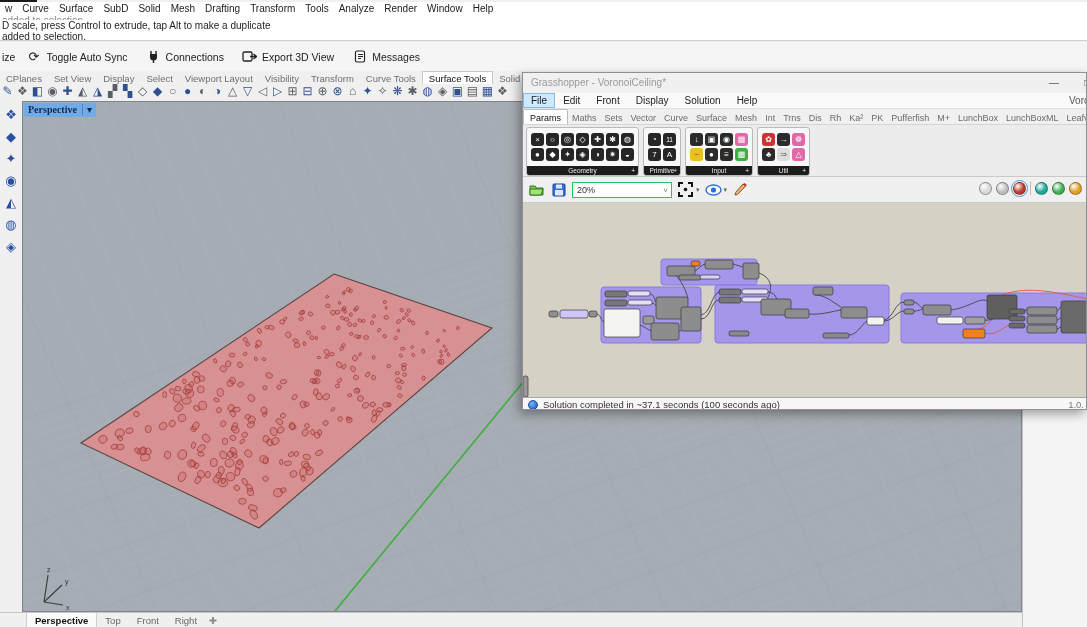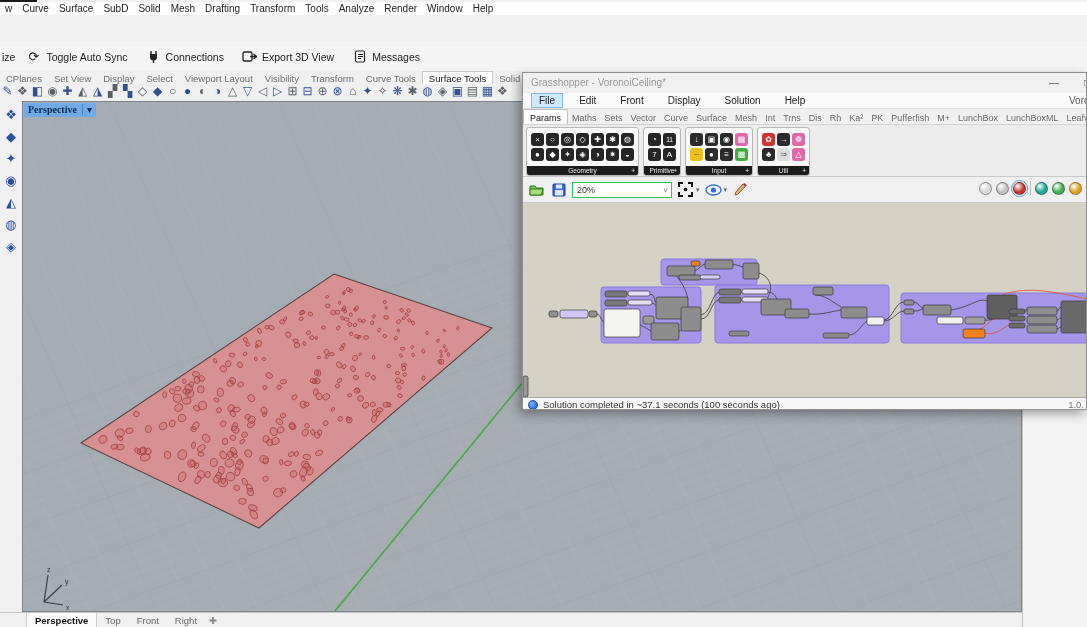--- a/index.html
+++ b/index.html
@@ -58,21 +58,21 @@
 
   
   #gh { position:absolute; left:522px; top:72px; width:565px; height:338px; background:#f0f0f0;
         border:1px solid #909090; box-shadow:-3px 4px 10px rgba(0,0,0,0.35); overflow:hidden; }
   #gh-title { position:relative; height:20px; background:#f0f0f0; }
   #gh-title .t { position:absolute; left:8px; top:4px; font-size:10px; color:#9a9a9a; }
   .win-btn { position:absolute; top:2px; width:24px; height:16px; text-align:center; line-height:15px;
              font-size:10px; color:#555; cursor:pointer; }
   #gh-menubar { position:relative; height:16px; background:#fafafa; font-size:10px; color:#222;
                 white-space:nowrap; border-bottom:1px solid #e2e2e2; }
-  #gh-menubar span.mi { display:inline-block; padding:1px 8px; line-height:13px; cursor:default;margin-left:8px; }
+  #gh-menubar span.mi { display:inline-block; padding:1px 8px; line-height:13px; cursor:default; }
   #gh-menubar span.mi.active { background:#cde8ff; border:1px solid #89b8e0; padding:0 7px; }
   #gh-doc { position:absolute; left:546px; top:2px; font-size:10px; color:#555; white-space:nowrap; }
   #gh-tabs { height:16px; background:#f0f0f0; font-size:9px; color:#6b6b6b; white-space:nowrap;
              overflow:hidden; border-bottom:1px solid #d4d4d4; }
   #gh-tabs span { display:inline-block; padding:2px 4px; line-height:12px; cursor:pointer; }
   #gh-tabs span.active { background:#fff; color:#111; border:1px solid #bdbdbd; border-bottom:none;
                          border-radius:2px 2px 0 0; padding:2px 6px; }
   #gh-panels { height:52px; background:#ececec; display:flex; gap:4px; padding:2px 0 0 3px;
                border-bottom:1px solid #c9c9c9; }
   .gh-panel { background:#f8f8f8; border:1px solid #b9b9b9; border-radius:3px; display:flex;
@@ -104,20 +104,25 @@
 </style>
 </head>
 <body>
 
 <div id="screen">
 
   <div id="top-black"></div>
 
   <div id="rhino-menubar"><span>w</span><span>Curve</span><span>Surface</span><span>SubD</span><span>Solid</span><span>Mesh</span><span>Drafting</span><span>Transform</span><span>Tools</span><span>Analyze</span><span>Render</span><span>Window</span><span>Help</span></div>
 
+  <div id="command-area">
+    <div id="command-clipped">added to selection.</div>
+    <div>D scale, press Control to extrude, tap Alt to make a duplicate</div>
+    <div>added to selection.</div>
+  </div>
 
   <div id="rhino-toolbar">
     <span style="padding:0 2px 0 2px;text-align:right;">ize</span>
     <span class="tb-btn">
       <span class="tb-ico" style="font-size:13px;color:#222;">⟳</span>
       <span>Toggle Auto Sync</span>
     </span>
     <span class="tb-btn">
       <span class="tb-ico">
         <svg width="13" height="13" viewBox="0 0 13 13">

